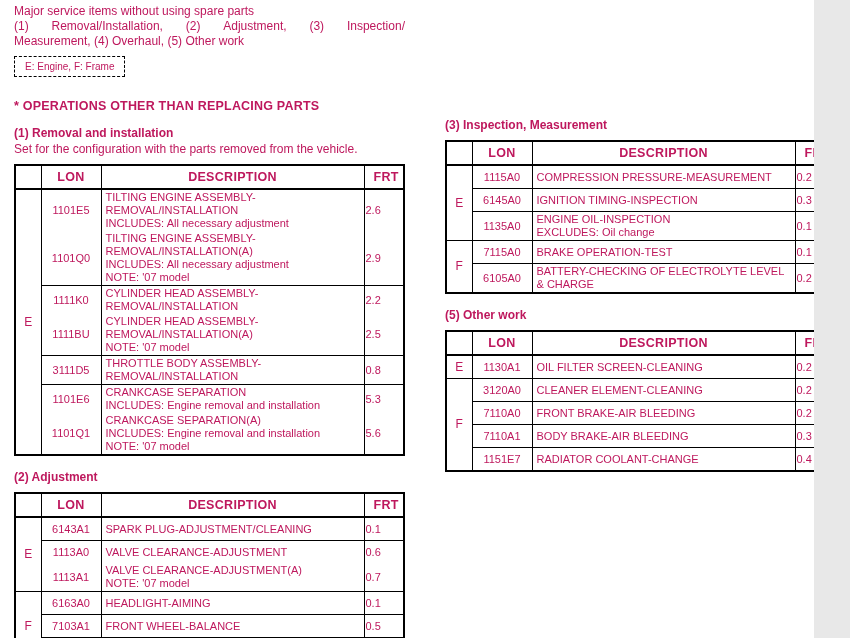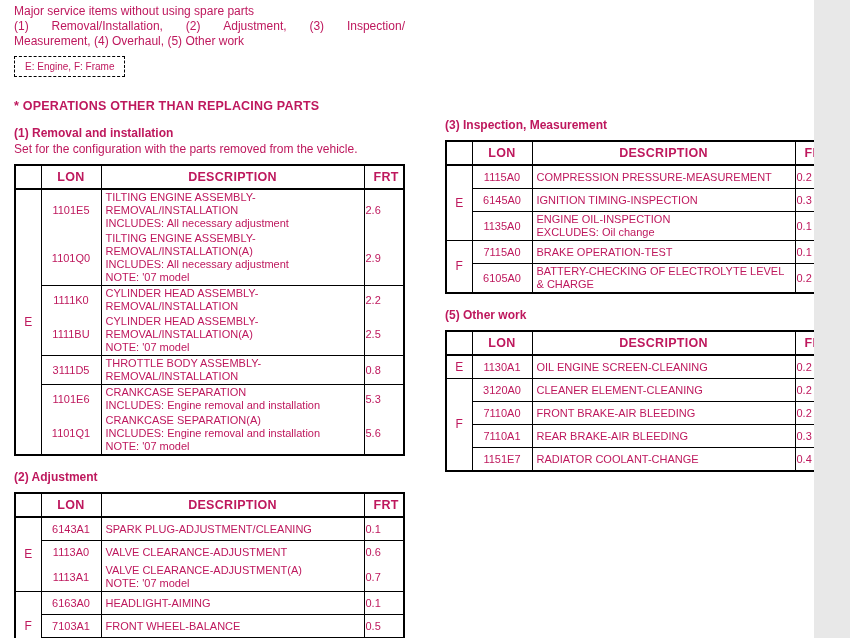--- a/index.html
+++ b/index.html
@@ -291,21 +291,21 @@
               <th>LON</th>
               <th>DESCRIPTION</th>
               <th>FRT</th>
             </tr>
           </thead>
           <tbody>
             <tr class="group-start">
               <td class="label-cell" rowspan="1">E</td>
               <td class="lon-cell">1130A1</td>
               <td class="desc-cell">
-                <div class="desc-main">OIL ENGINE SCREEN-CLEANING</div>
+                <div class="desc-main">OIL FILTER SCREEN-CLEANING</div>
               </td>
               <td class="frt-cell">0.2</td>
             </tr>
             <tr class="group-start">
               <td class="label-cell" rowspan="4">F</td>
               <td class="lon-cell">3120A0</td>
               <td class="desc-cell">
                 <div class="desc-main">CLEANER ELEMENT-CLEANING</div>
               </td>
               <td class="frt-cell">0.2</td>
@@ -313,21 +313,21 @@
             <tr class="group-start">
               <td class="lon-cell">7110A0</td>
               <td class="desc-cell">
                 <div class="desc-main">FRONT BRAKE-AIR BLEEDING</div>
               </td>
               <td class="frt-cell">0.2</td>
             </tr>
             <tr class="group-start">
               <td class="lon-cell">7110A1</td>
               <td class="desc-cell">
-                <div class="desc-main">REAR BRAKE-AIR BLEEDING</div>
+                <div class="desc-main">BODY BRAKE-AIR BLEEDING</div>
               </td>
               <td class="frt-cell">0.3</td>
             </tr>
             <tr class="group-start">
               <td class="lon-cell">1151E7</td>
               <td class="desc-cell">
                 <div class="desc-main">RADIATOR COOLANT-CHANGE</div>
               </td>
               <td class="frt-cell">0.4</td>
             </tr>

